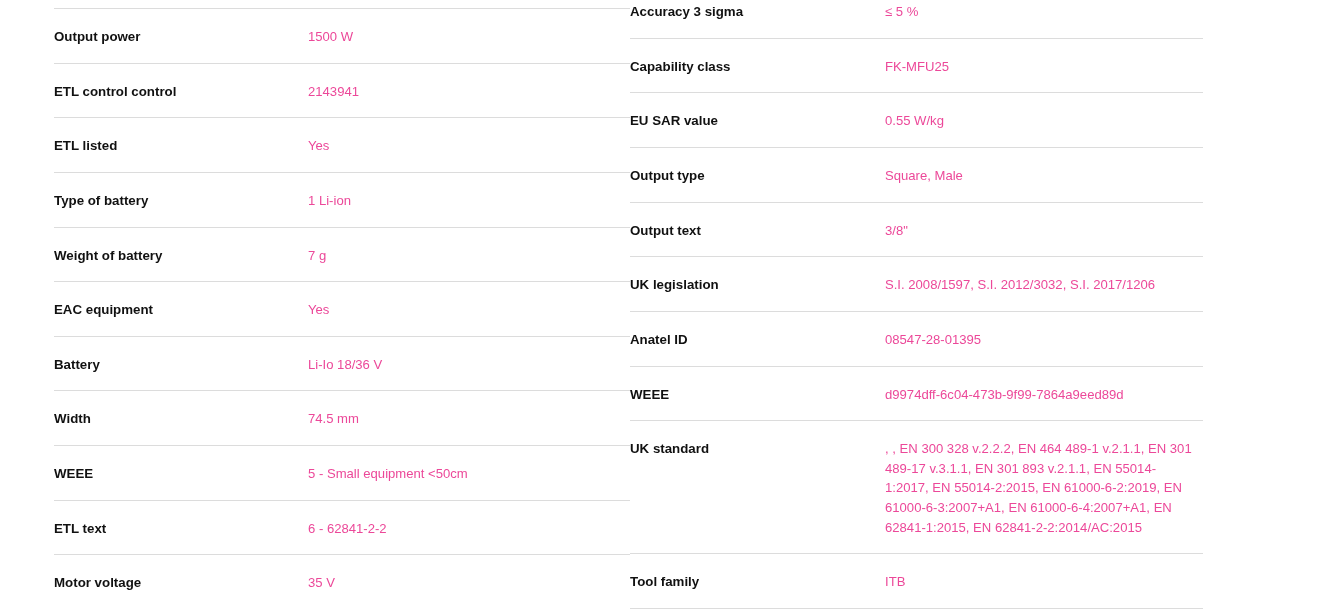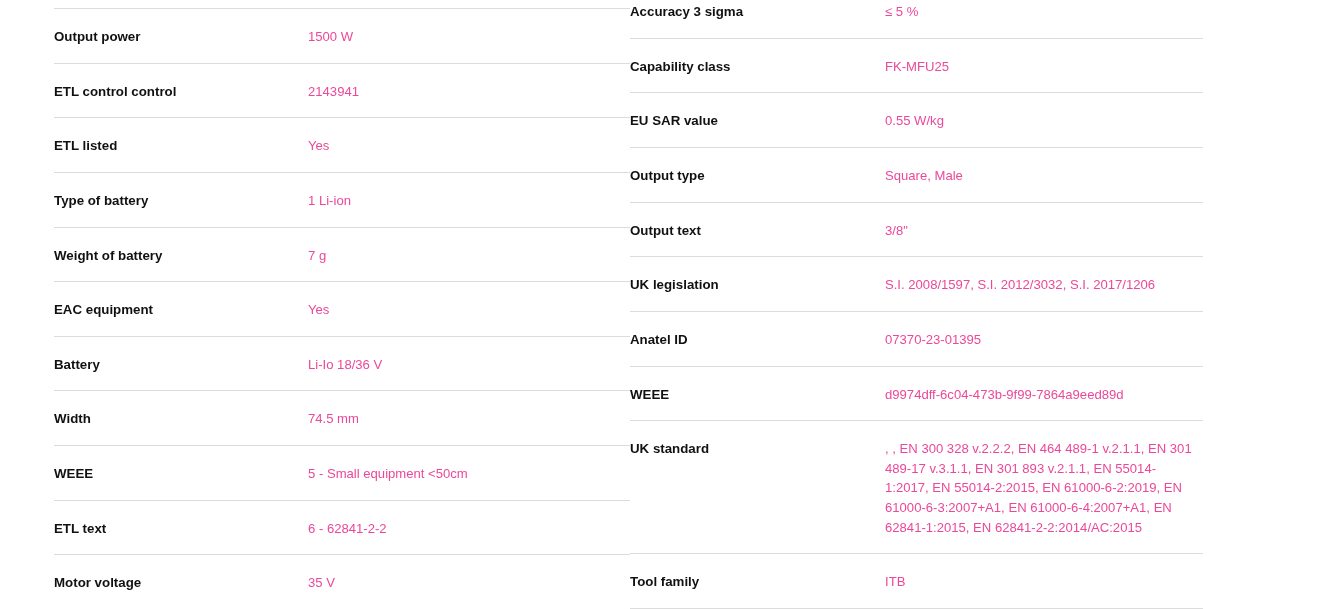--- a/index.html
+++ b/index.html
@@ -190,21 +190,21 @@
         <div class="spec-value">3/8"</div>
       </div>
 
       <div class="spec-row">
         <div class="spec-label">UK legislation</div>
         <div class="spec-value">S.I. 2008/1597, S.I. 2012/3032, S.I. 2017/1206</div>
       </div>
 
       <div class="spec-row">
         <div class="spec-label">Anatel ID</div>
-        <div class="spec-value">07370-23-01395</div>
+        <div class="spec-value">08547-28-01395</div>
       </div>
 
       <div class="spec-row">
         <div class="spec-label">WEEE</div>
         <div class="spec-value">d9974dff-6c04-473b-9f99-7864a9eed89d</div>
       </div>
 
       <div class="spec-row tall">
         <div class="spec-label">UK standard</div>
         <div class="spec-value">, , EN 300 328 v.2.2.2, EN 464 489-1 v.2.1.1, EN 301 489-17 v.3.1.1, EN 301 893 v.2.1.1, EN 55014-1:2017, EN 55014-2:2015, EN 61000-6-2:2019, EN 61000-6-3:2007+A1, EN 61000-6-4:2007+A1, EN 62841-1:2015, EN 62841-2-2:2014/AC:2015</div>

